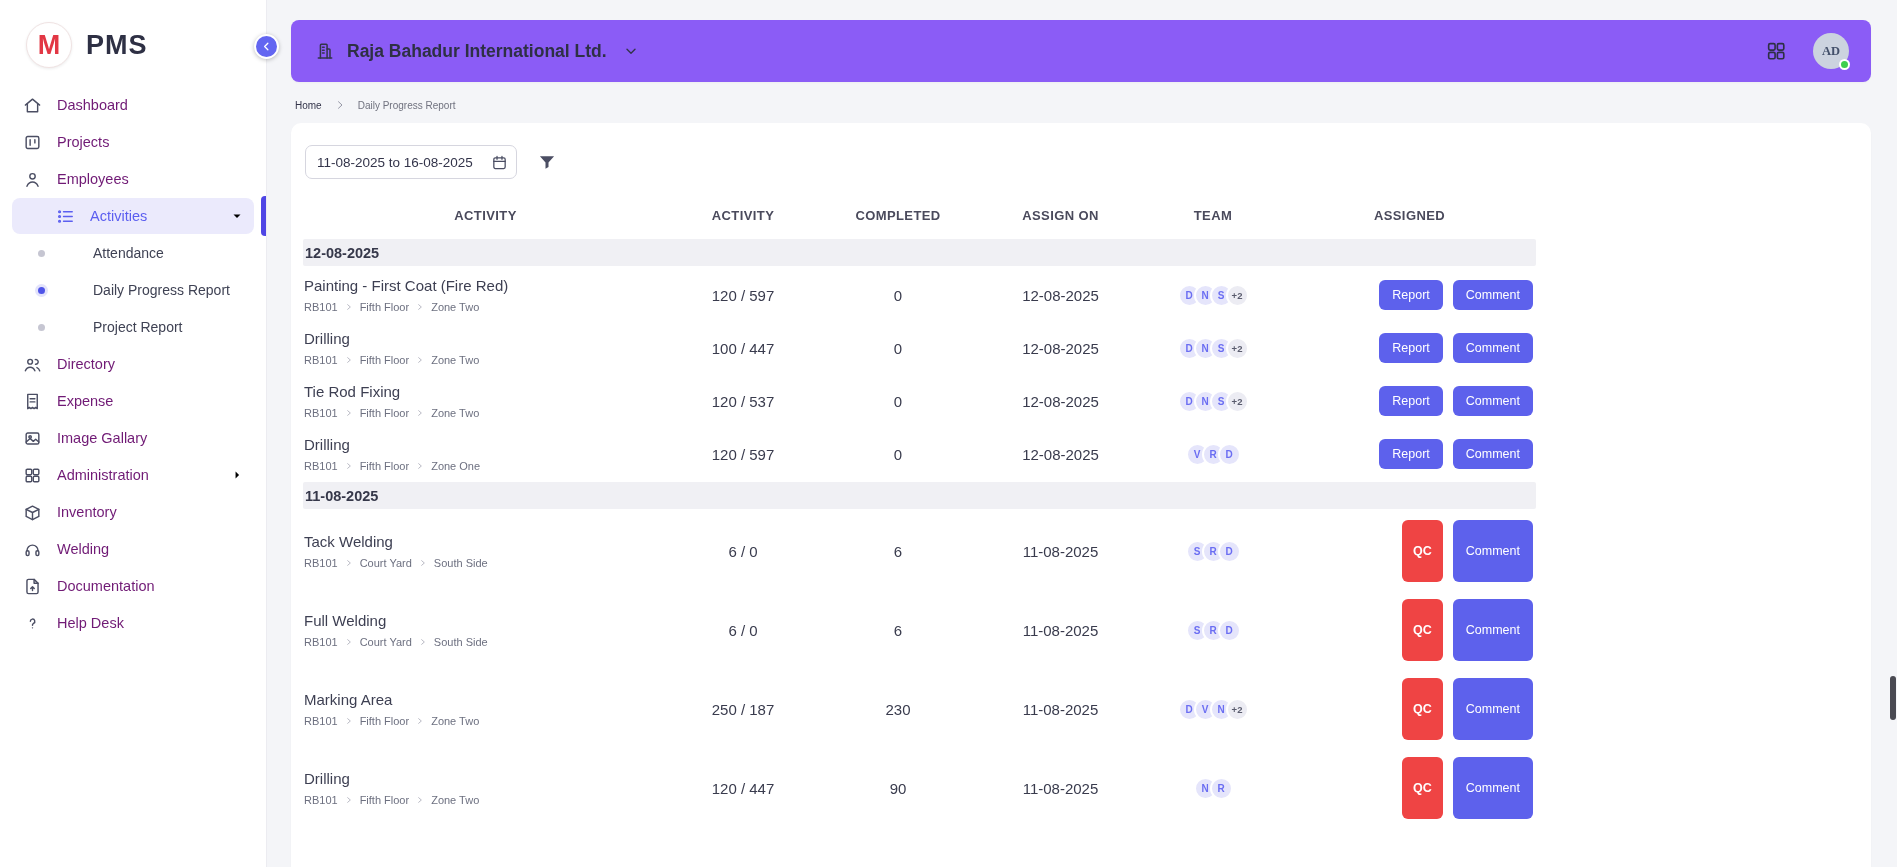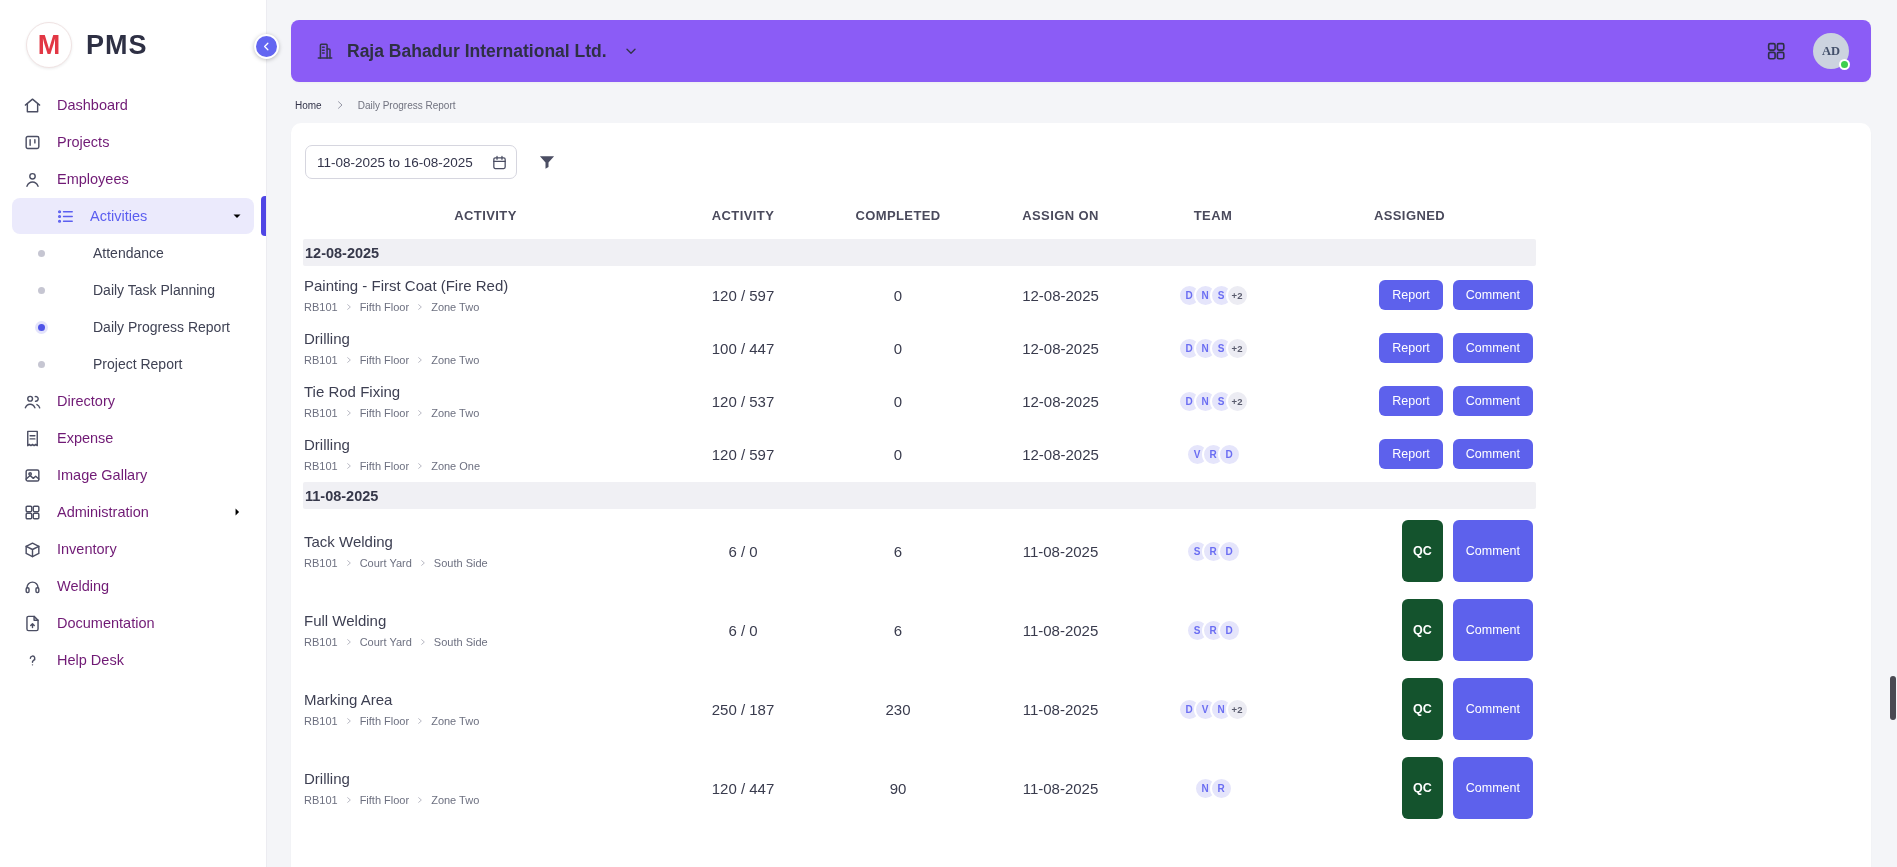--- a/index.html
+++ b/index.html
@@ -115,21 +115,21 @@
     border:2px solid #fff; margin-left:-7px;
   }
   .chip:first-child { margin-left:0; }
   .chip.more { background:#ececf3; color:#5a5c6e; font-size:9.5px; }
   .cell-actions { display:flex; justify-content:flex-end; gap:10px; padding-right:3px; }
   .btn {
     border:none; border-radius:6px; color:#fff; font-size:12.5px; font-weight:500;
     padding:8px 13px; cursor:pointer; font-family:"Liberation Sans", sans-serif;
   }
   .btn-indigo { background:#5d61ec; }
-  .btn-qc { background:#14532d; font-weight:700; padding:24px 11px; }
+  .btn-qc { background:#ef4444; font-weight:700; padding:24px 11px; }
 
   .scroll-thumb { position:absolute; right:1px; top:676px; width:6px; height:44px; background:#4a4a52; border-radius:3px; }
 </style>
 </head>
 <body>
 
 <div class="app">
 
   <aside class="sidebar">
     <div class="logo-row">
@@ -182,24 +182,20 @@
         <span class="chev">
           <svg width="14" height="14" viewBox="0 0 24 24">
               <path d="M6 9.5l6 6 6-6"></path>
             </svg>
         </span>
       </div>
 
       <div class="sub-item">
         <span class="dot"></span>
         <span>Attendance</span>
-      </div>
-      <div class="sub-item">
-        <span class="dot"></span>
-        <span>Daily Task Planning</span>
       </div>
       <div class="sub-item active">
         <span class="dot"></span>
         <span>Daily Progress Report</span>
       </div>
       <div class="sub-item">
         <span class="dot"></span>
         <span>Project Report</span>
       </div>
 

